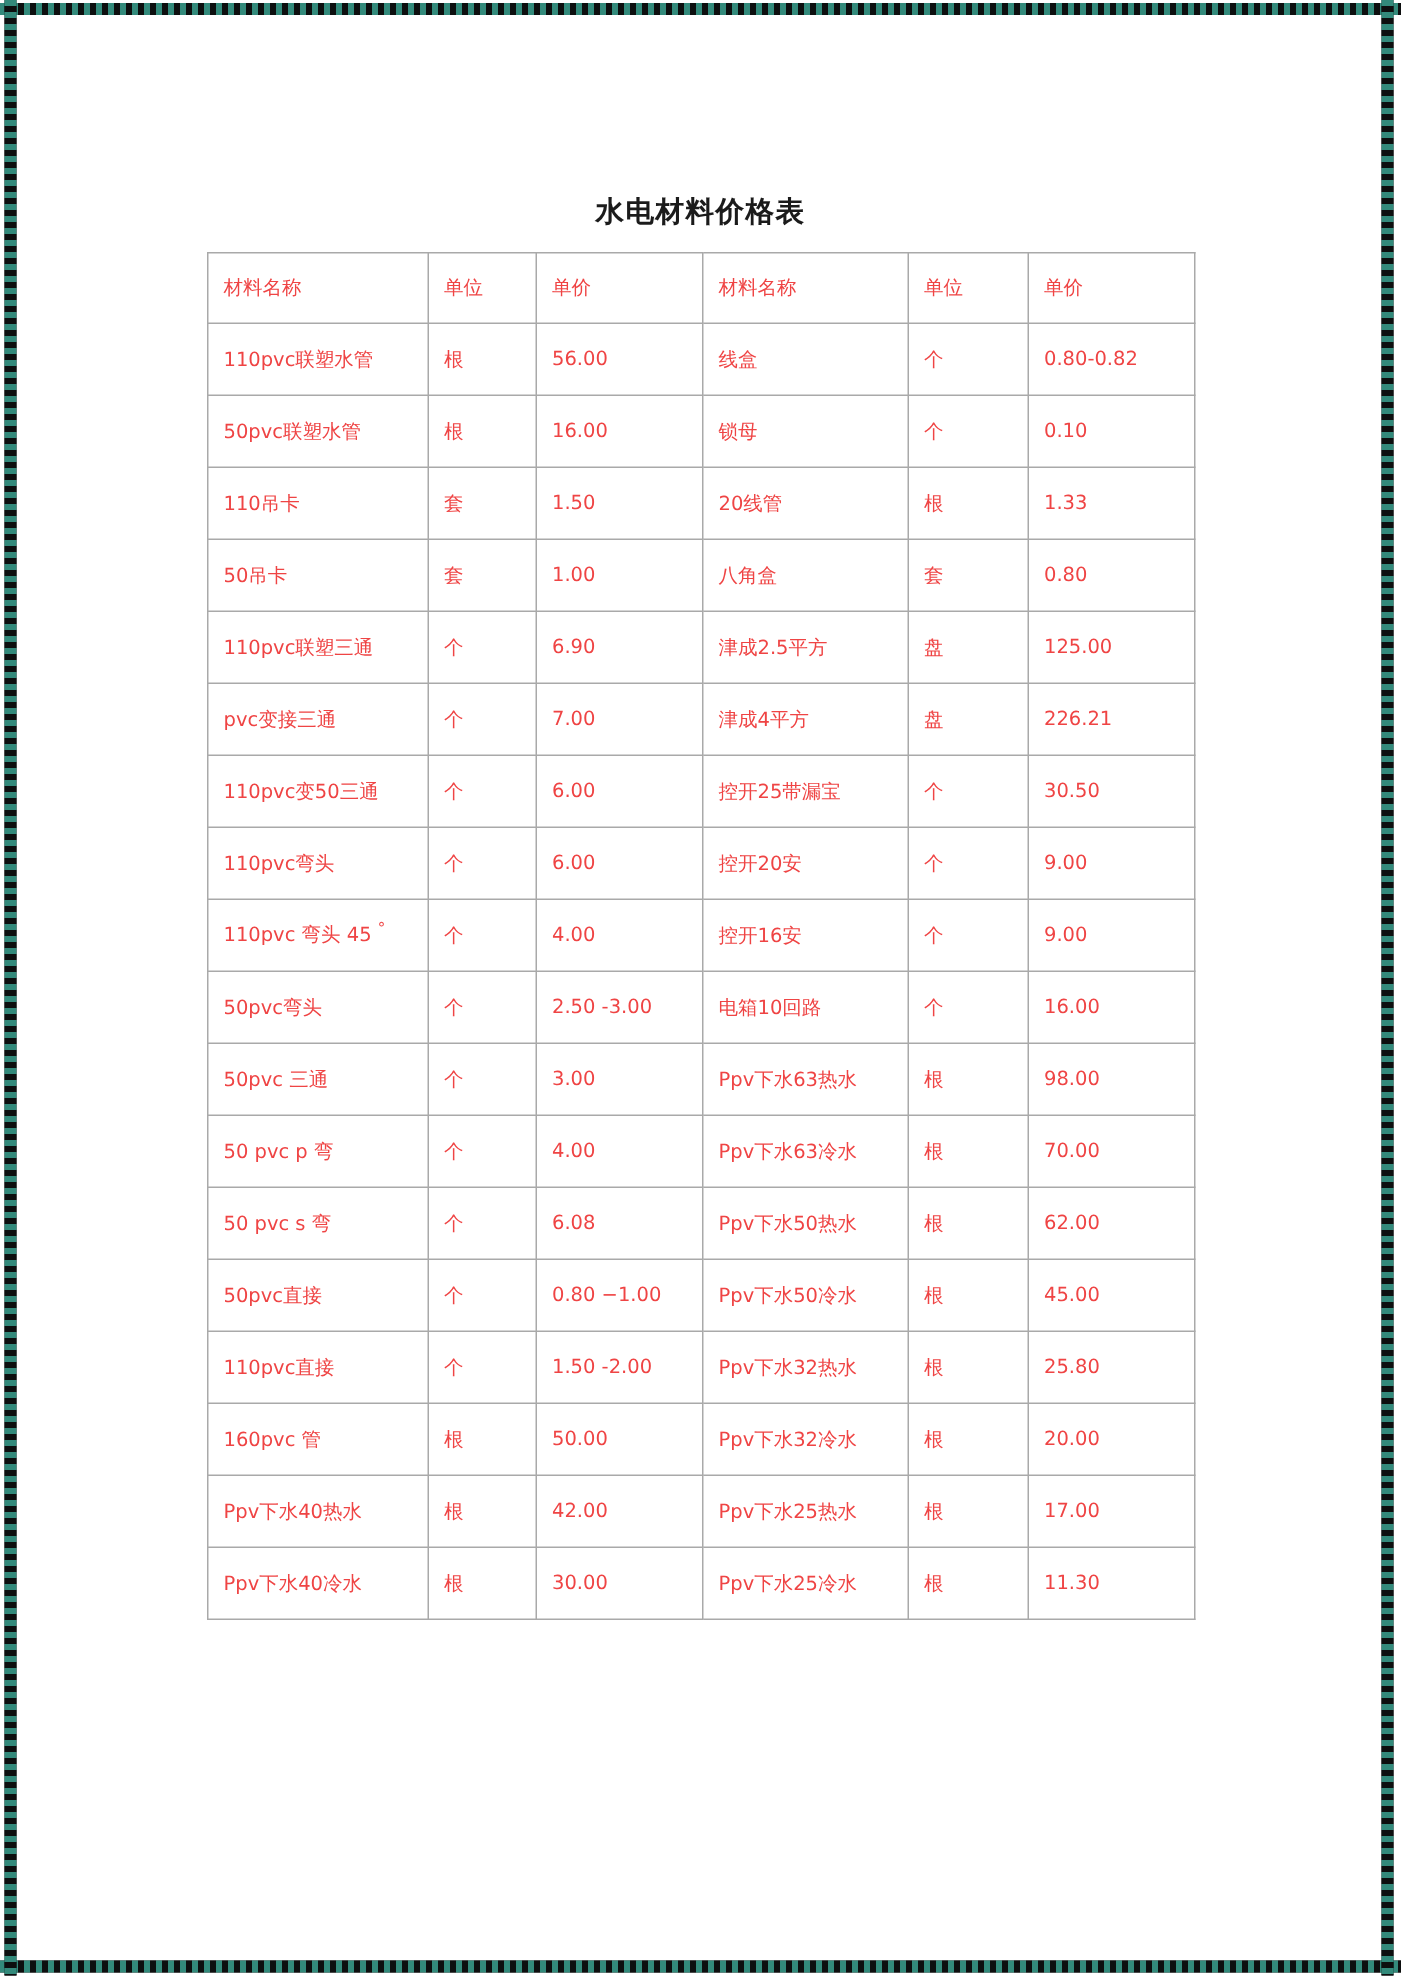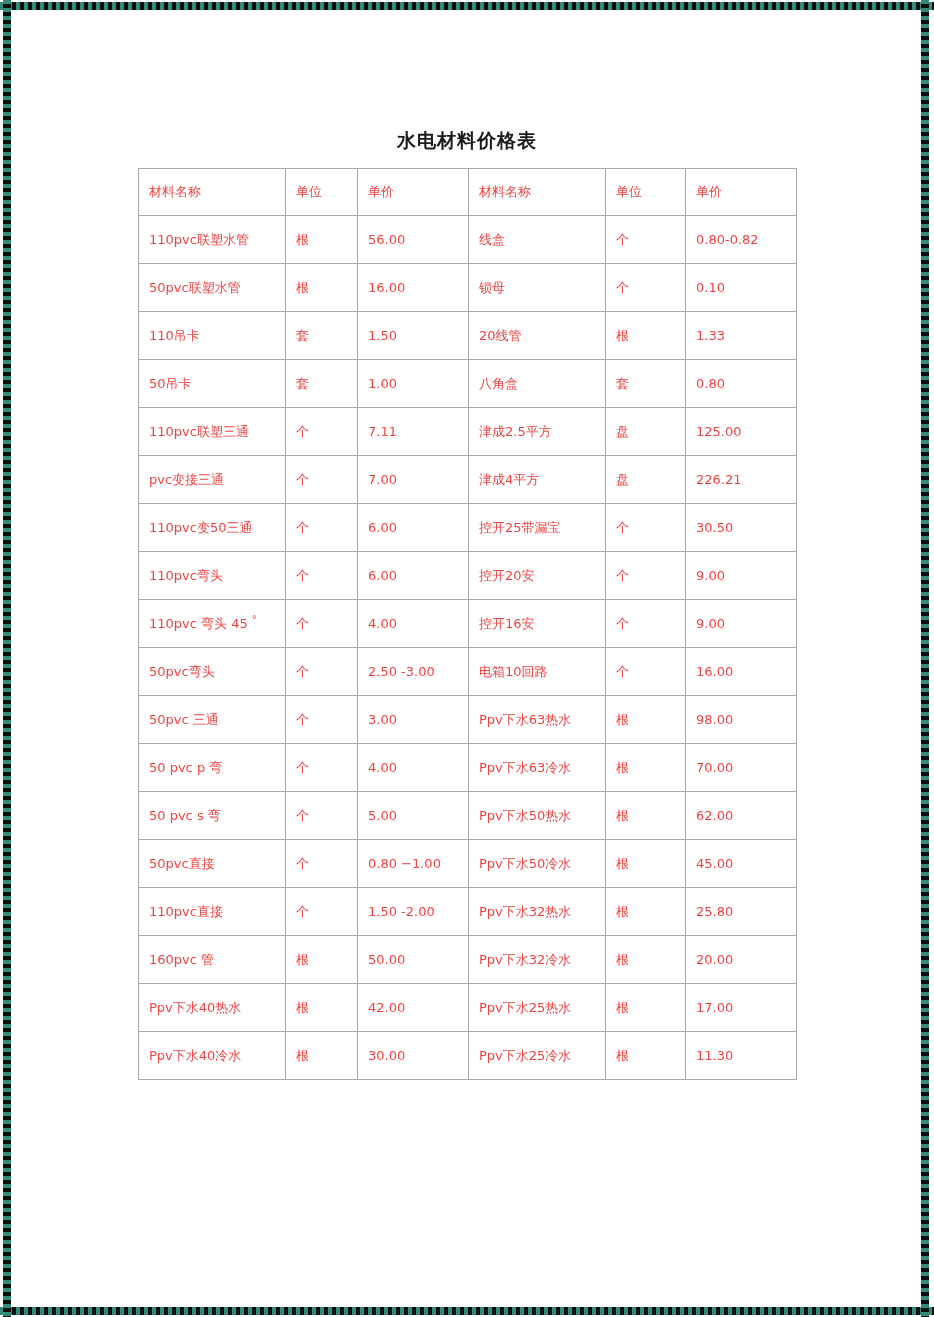--- a/index.html
+++ b/index.html
@@ -174,21 +174,21 @@
             <td>50吊卡</td>
             <td>套</td>
             <td>1.00</td>
             <td>八角盒</td>
             <td>套</td>
             <td>0.80</td>
           </tr>
           <tr>
             <td>110pvc联塑三通</td>
             <td>个</td>
-            <td>7.11</td>
+            <td>6.90</td>
             <td>津成2.5平方</td>
             <td>盘</td>
             <td>125.00</td>
           </tr>
           <tr>
             <td>pvc变接三通</td>
             <td>个</td>
             <td>7.00</td>
             <td>津成4平方</td>
             <td>盘</td>
@@ -238,21 +238,21 @@
             <td>50 pvc p 弯</td>
             <td>个</td>
             <td>4.00</td>
             <td>Ppv下水63冷水</td>
             <td>根</td>
             <td>70.00</td>
           </tr>
           <tr>
             <td>50 pvc s 弯</td>
             <td>个</td>
-            <td>5.00</td>
+            <td>6.08</td>
             <td>Ppv下水50热水</td>
             <td>根</td>
             <td>62.00</td>
           </tr>
           <tr>
             <td>50pvc直接</td>
             <td>个</td>
             <td>0.80 −1.00</td>
             <td>Ppv下水50冷水</td>
             <td>根</td>

